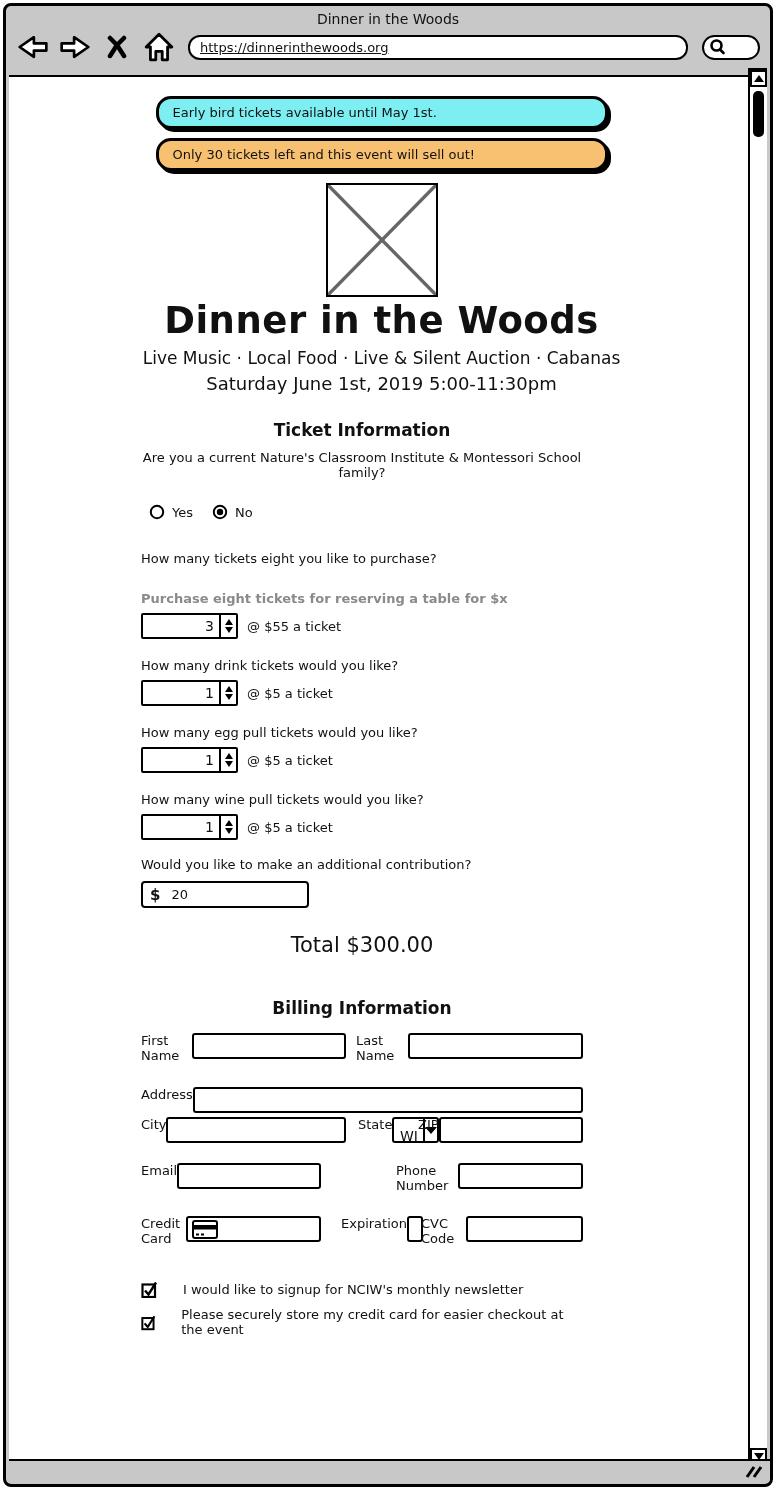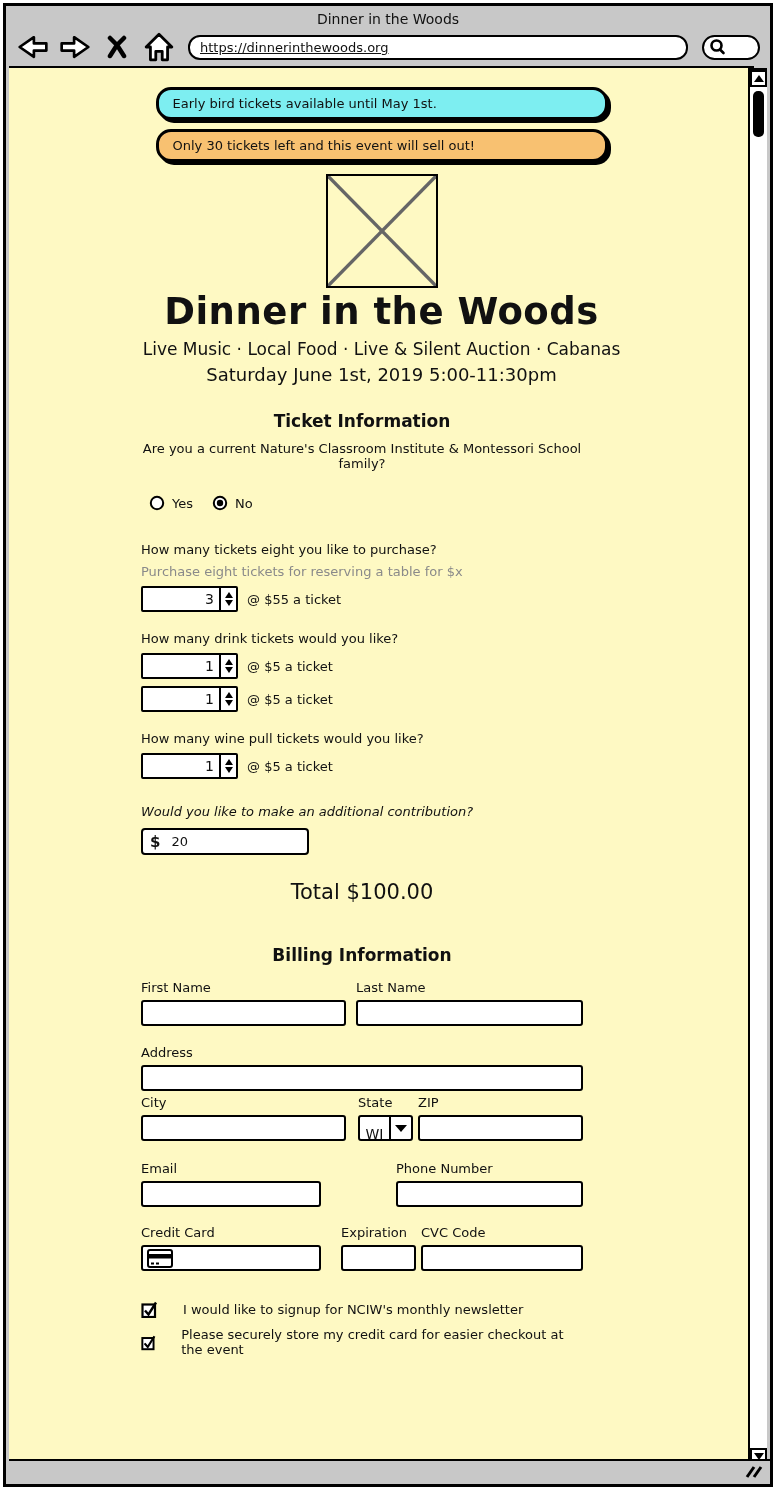--- a/index.html
+++ b/index.html
@@ -1,24 +1,24 @@
 <!DOCTYPE html>
 <html><head>
 <meta charset="utf-8">
 <style>
   * { box-sizing: border-box; margin: 0; padding: 0; }
   html,body { width: 776px; height: 1490px; background:#fff; font-family:"DejaVu Sans", sans-serif; color:#111; }
-  .browser { position:absolute; left:3px; top:3px; width:770px; height:1484px; border:3px solid #000; border-radius:0; background:#c8c8c8; overflow:hidden; }
+  .browser { position:absolute; left:3px; top:3px; width:770px; height:1484px; border:3px solid #000; border-radius:8px; background:#c8c8c8; overflow:hidden; }
   .titlebar { height:22px; text-align:center; font-size:14px; padding-top:5px; }
   .toolbar { height:38px; display:flex; align-items:center; padding:0 10px; gap:8px; }
   .navicon { width:34px; height:30px; display:flex; align-items:center; justify-content:center; cursor:pointer; }
   .urlbar { flex:1; height:25px; background:#fff; border:2.5px solid #000; border-radius:12px; display:flex; align-items:center; padding:0 10px; margin-left:4px; }
   .urlbar span { font-size:13px; text-decoration:underline; }
   .searchpill { width:58px; height:25px; background:#fff; border:2.5px solid #000; border-radius:13px; display:flex; align-items:center; padding-left:4px; margin-left:6px; }
-  .content { position:absolute; left:3px; top:60px; width:745px; height:1397px; background:#fef9c3; border-top:2.5px solid #000; overflow:hidden; }
+  .content { position:absolute; left:3px; top:69px; width:745px; height:1397px; background:#ffffff; border-top:2.5px solid #000; overflow:hidden; }
   
   .scrollbar { position:absolute; right:3px; top:62px; width:19px; height:1397px; background:#fff; border-top:2.5px solid #000; border-left:2.5px solid #000; }
   .sb-btn { width:100%; height:17px; border:2px solid #000; background:#fff; display:flex; align-items:center; justify-content:center; }
   .sb-btn.bottom { position:absolute; bottom:0; }
   .sb-thumb { width:11px; height:46px; background:#000; border-radius:5px; margin:4px auto 0; }
   .tri-up { width:0; height:0; border-left:5px solid transparent; border-right:5px solid transparent; border-bottom:7px solid #000; }
   .tri-down { width:0; height:0; border-left:5px solid transparent; border-right:5px solid transparent; border-top:7px solid #000; }
   .statusbar { position:absolute; left:3px; bottom:3px; width:764px; height:22px; background:#c8c8c8; border-top:2.5px solid #000; }
   .grip { position:absolute; right:10px; top:3px; }
   
@@ -33,35 +33,35 @@
   .datetime { font-size:18px; margin-top:5px; }
   
   .form { width:442px; margin:0 0 0 132px; font-size:13px; }
   .sect-head { text-align:center; font-size:17px; font-weight:600; }
   .ticket-head { margin-top:26px; }
   .centerq { text-align:center; margin-top:10px; }
   .radiorow { display:flex; align-items:center; gap:7px; margin:24px 0 0 8px; }
   .radiolbl { margin-right:12px; }
   .q { margin-top:19px; }
   .q.first { margin-top:31px; }
-  .hint { color:#8a8a8a; margin-top:7px; }
+  .hint { color:#8a8a8a; margin-top:25px;font-weight:bold; }
   .spinrow { display:flex; align-items:center; margin-top:7px; }
   .spinner { display:flex; width:97px; height:26px; border:2.5px solid #000; border-radius:2px; background:#fff; }
   .spin-val { flex:1; text-align:right; font-size:14px; padding:3px 5px 0 0; }
   .spin-arrows { width:17px; border-left:2.5px solid #000; display:flex; flex-direction:column; align-items:center; justify-content:center; gap:2px; cursor:pointer; }
   .sa-up { width:0; height:0; border-left:4.5px solid transparent; border-right:4.5px solid transparent; border-bottom:6px solid #000; }
   .sa-down { width:0; height:0; border-left:4.5px solid transparent; border-right:4.5px solid transparent; border-top:6px solid #000; }
   .price { margin-left:9px; }
   .contrib { width:168px; height:27px; border:2.5px solid #000; border-radius:4px; display:flex; align-items:center; padding:0 7px; margin-top:9px; background:#fff; }
   .contrib .cur { font-weight:bold; font-size:15px; }
   .contrib .amt { font-size:13px; margin-left:11px; }
   .total { text-align:center; font-size:21px; margin-top:25px; }
   .billing-head { margin-top:41px; }
   .row { display:flex; margin-top:13px; }
-  .fgroup { display:flex; flex-direction:column; }
+  .fgroup { display:flex; flex-direction:row; }
   .fgroup label { font-size:13px; margin-bottom:5px; }
   .tinput { height:26px; border:2.5px solid #000; border-radius:3px; background:#fff; font-family:inherit; font-size:13px; padding:0 6px; width:100%; }
   .ccwrap { position:relative; }
   .ccwrap .tinput { padding-left:38px; }
   .ccicon { position:absolute; left:6px; top:4px; }
   .dropdown { display:flex; width:55px; height:26px; border:2.5px solid #000; border-radius:3px; background:#fff; cursor:pointer; }
   .dd-val { width:29px; display:flex; align-items:center; justify-content:center; font-size:14px;margin-top:12px; }
   .dd-arrow { flex:1; border-left:2.5px solid #000; display:flex; align-items:center; justify-content:center; }
   .dd-tri { width:0; height:0; border-left:6px solid transparent; border-right:6px solid transparent; border-top:7px solid #000; }
   .checkrow { display:flex; align-items:center; gap:25px; margin-top:9px; }
@@ -159,20 +159,21 @@
         <div class="spinner">
           <div class="spin-val">1</div>
           <div class="spin-arrows">
               <div class="sa-up"></div>
               <div class="sa-down"></div>
             </div>
         </div>
         <span class="price">@ $5 a ticket</span>
       </div>
 
+      <div class="q">How many egg pull tickets would you like?</div>
       <div class="spinrow">
         <div class="spinner">
           <div class="spin-val">1</div>
           <div class="spin-arrows">
               <div class="sa-up"></div>
               <div class="sa-down"></div>
             </div>
         </div>
         <span class="price">@ $5 a ticket</span>
       </div>
@@ -182,27 +183,27 @@
         <div class="spinner">
           <div class="spin-val">1</div>
           <div class="spin-arrows">
               <div class="sa-up"></div>
               <div class="sa-down"></div>
             </div>
         </div>
         <span class="price">@ $5 a ticket</span>
       </div>
 
-      <div class="q" style="margin-top:25px;font-style:italic;">Would you like to make an additional contribution?</div>
+      <div class="q" style="margin-top:17px;">Would you like to make an additional contribution?</div>
       <div class="contrib">
         <span class="cur">$</span>
         <span class="amt">20</span>
       </div>
 
-      <div class="total">Total $100.00</div>
+      <div class="total">Total $300.00</div>
 
       <div class="sect-head billing-head">Billing Information</div>
 
       <div class="row" style="margin-top:15px;">
         <div class="fgroup" style="width:205px;">
           <label>First Name</label>
           <input class="tinput" style="">
         </div>
         <div class="fgroup" style="width:227px; margin-left:10px;">
           <label>Last Name</label>

